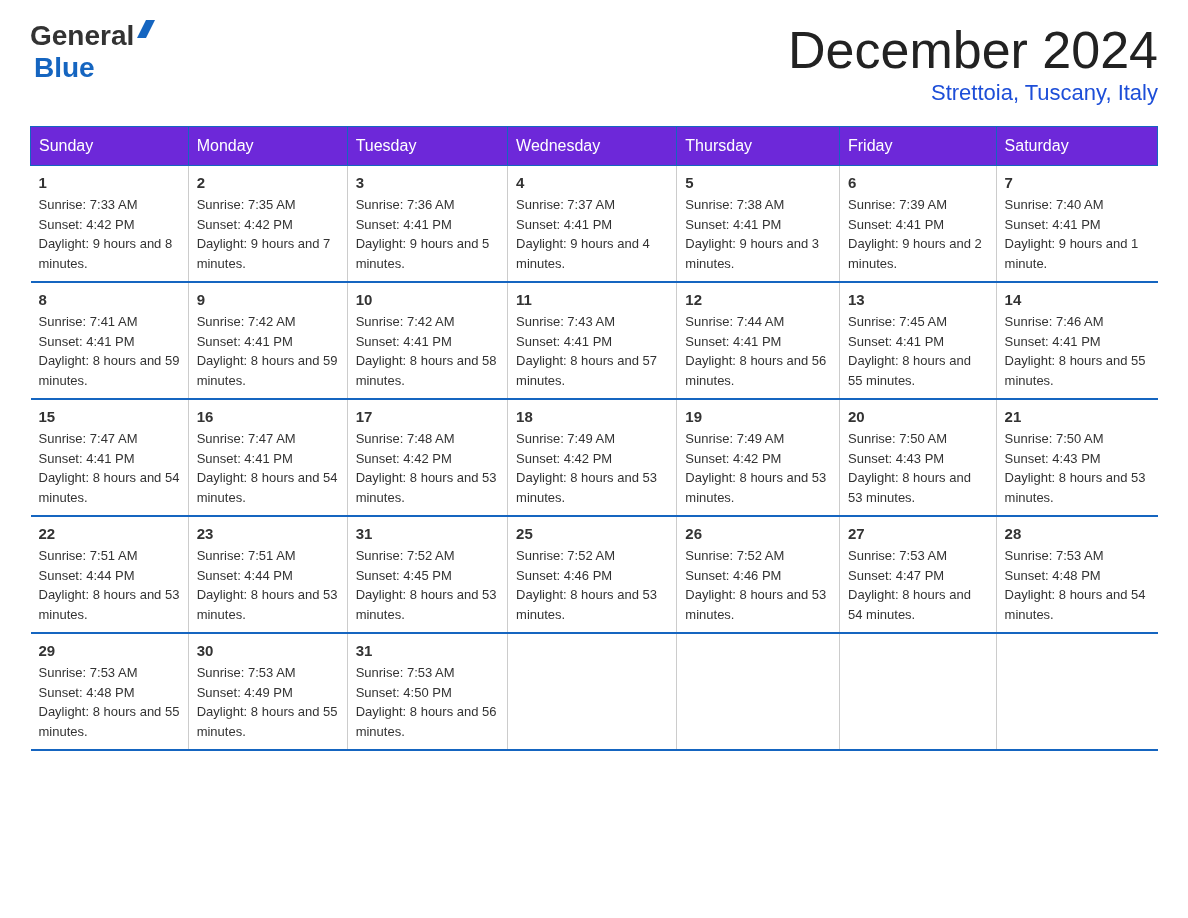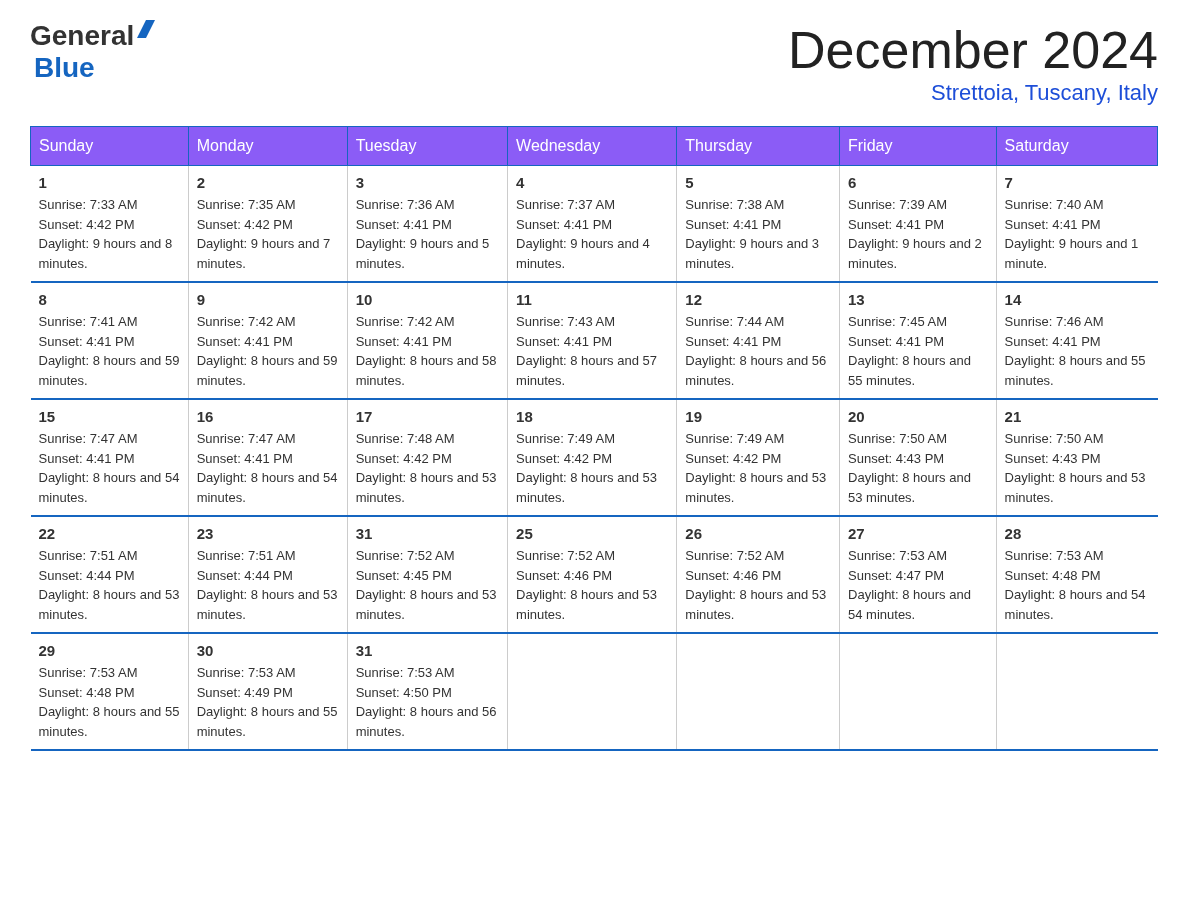--- a/index.html
+++ b/index.html
@@ -35,21 +35,21 @@
     }
     .location-title {
       font-size: 22px;
       color: #1d4ed8;
     }
     table {
       width: 100%;
       border-collapse: collapse;
     }
     thead tr {
-      background: #8b5cf6;
+      background: #6d28d9;
       color: #fff;
     }
     thead th {
       padding: 10px 8px;
       font-size: 16px;
       font-weight: normal;
       text-align: left;
       border: 1px solid #1565c0;
     }
     tbody tr {

